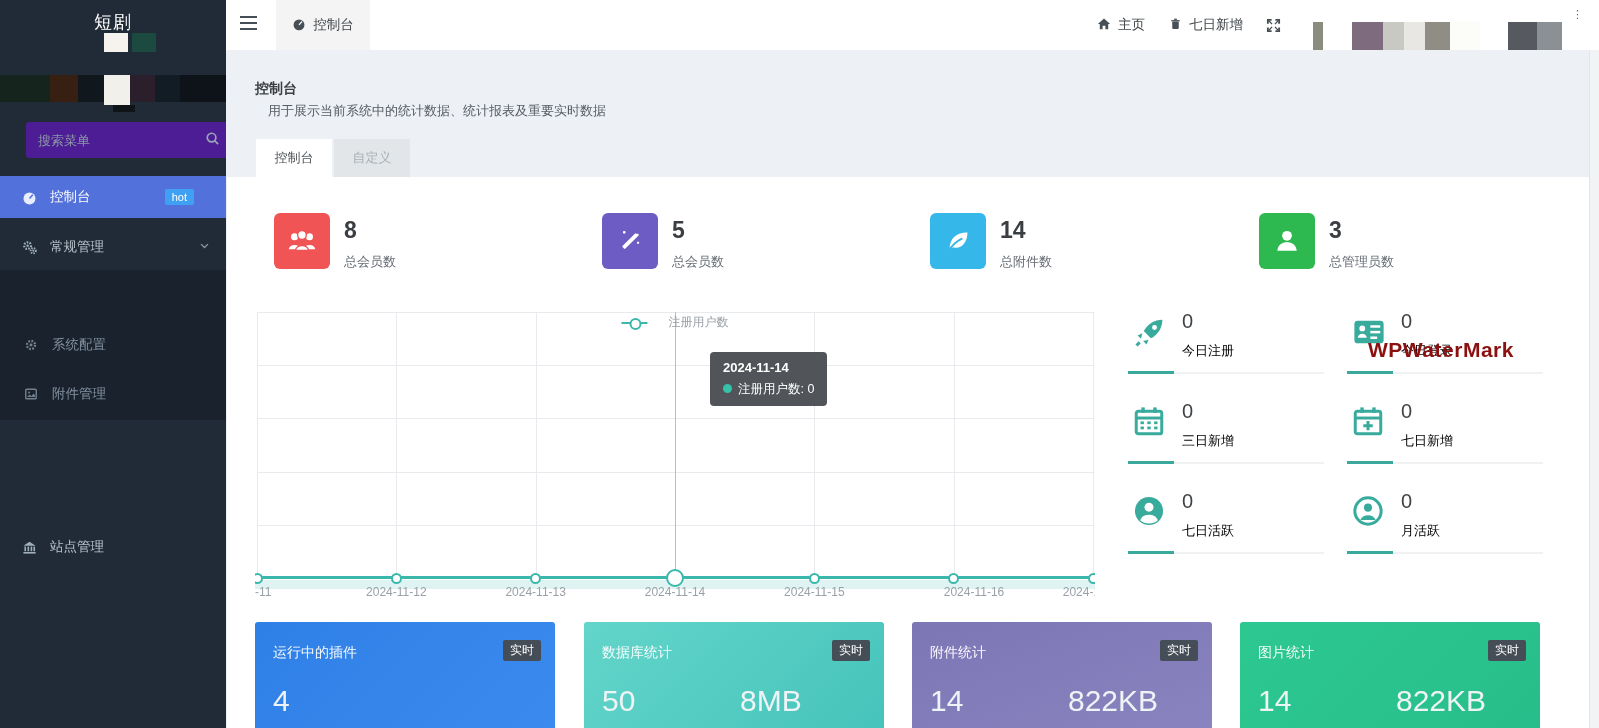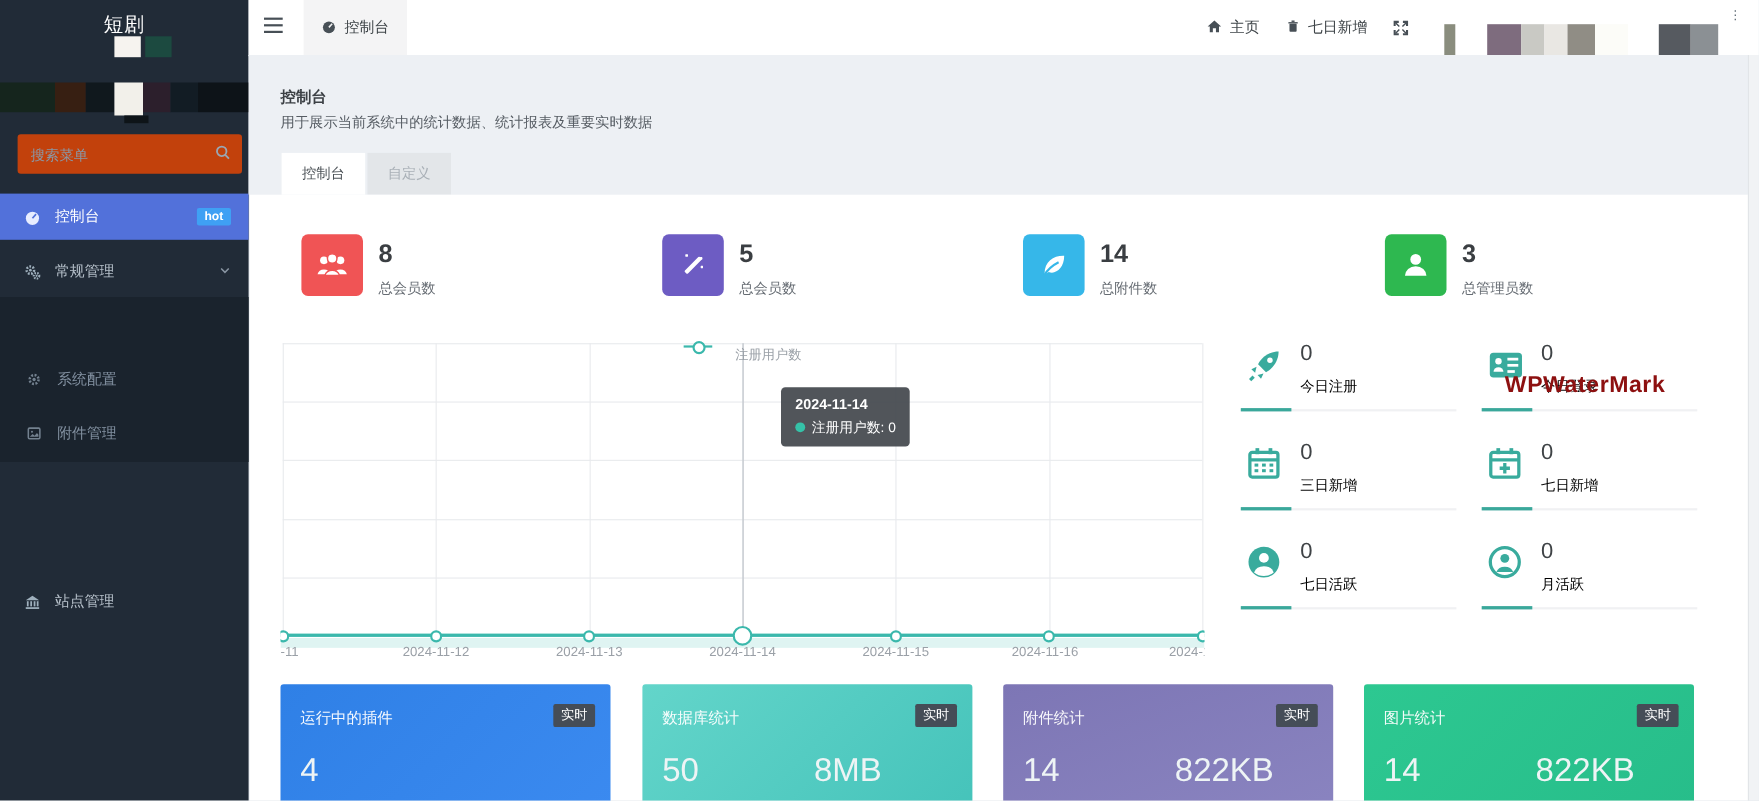--- a/index.html
+++ b/index.html
@@ -3,63 +3,63 @@
 <meta charset="utf-8">
 <style>
   html,body{margin:0;padding:0;background:#dfe3e8}
   #stage{position:relative;width:1599px;height:728px;overflow:hidden;
     font-family:"Liberation Sans","DejaVu Sans",sans-serif;background:#edf0f4}
   .abs{position:absolute}
   
   #sidebar{left:0;top:0;width:226px;height:728px;background:#212b37;color:#b6c0ca}
   #logo-title{left:0;top:10px;width:226px;text-align:center;color:#fff;font-size:18px;letter-spacing:1px}
   .px{position:absolute}
-  #search-box{left:16px;top:122px;width:204px;height:36px;background:#c2410c;border-radius:3px}
+  #search-box{left:26px;top:122px;width:204px;height:36px;background:#4c1d95;border-radius:3px}
   #search-input{position:absolute;left:0;top:0;width:170px;height:36px;background:transparent;border:none;outline:none;
      color:#cdd5dd;font-size:13px;padding:0 0 0 12px;font-family:inherit}
   #search-input::placeholder{color:#8b98a6}
   #search-icon{position:absolute;right:10px;top:9px;color:#9aa7b4}
   .side-item{position:absolute;left:0;width:226px;display:flex;align-items:center;cursor:pointer}
   .si-icon{width:16px;margin-left:22px;display:flex;color:#9fb0bd}
   .si-label{margin-left:12px;font-size:13.5px}
   .side-item.active{background:#5271da;color:#fff}
   .side-item.active .si-icon{color:#e8edff}
   .submenu-bg{left:0;top:270px;width:226px;height:150px;background:#1a232d}
   .side-item.sub{color:#8290a0}
   .side-item.sub .si-icon{color:#73818f;margin-left:24px}
-  .badge{margin-left:auto;margin-right:16px;font-size:11px;color:#fff;font-weight:bold}
+  .badge{margin-left:auto;margin-right:32px;font-size:11px;color:#fff;font-weight:normal}
   .badge.hot{background:#3fa0f4;border-radius:2px;padding:2px 7px}
   .badge.new{background:#e65252;border-radius:9px;padding:2px 9px}
   .chev{margin-left:auto;margin-right:16px;color:#8a96a3;font-size:12px}
   
   #navbar{left:226px;top:0;width:1373px;height:50px;background:#fff;border-bottom:1px solid #e9ebee}
   #nav-toggle{left:14px;top:12px;width:26px;height:26px;cursor:pointer}
   #nav-toggle i{display:block;width:17px;height:2px;background:#474f56;margin:4px 0}
   #nav-tab{left:50px;top:0;height:50px;width:94px;background:#f4f4f5;display:flex;align-items:center;justify-content:center;
      gap:7px;color:#3f4549;font-size:13.5px;cursor:pointer}
   .nav-right{top:0;height:50px;display:flex;align-items:center;gap:7px;color:#3f4549;font-size:13.5px;cursor:pointer}
   #nav-home{left:871px}#nav-clear{left:943px}#nav-full{left:1040px;color:#474f56}
   #nav-more{left:1346px;top:10px;color:#5a6670;font-size:11px;line-height:9px}
   
   #content-bg{left:226px;top:50px;width:1363px;height:127px;background:#edf0f4}
   #page-title{left:255px;top:80px;font-size:14px;font-weight:bold;color:#3c4045}
-  #page-subtitle{left:255px;top:102px;font-size:13px;color:#565c63}
+  #page-subtitle{left:268px;top:102px;font-size:13px;color:#565c63}
   .hd-tab{position:absolute;top:139px;height:38px;width:76px;display:flex;align-items:center;justify-content:center;
      font-size:13px;cursor:pointer}
   #tab-console{left:256px;background:#fff;color:#4c5257}
   #tab-custom{left:334px;background:#e3e6e9;color:#a9b0b7}
   #panel{left:227px;top:177px;width:1362px;height:551px;background:#fff}
   
   .stat{position:absolute;top:213px;display:flex;gap:14px}
   .stat-icon{width:56px;height:56px;border-radius:6px;display:flex;align-items:center;justify-content:center;color:#fff}
   .stat-value{font-size:23px;font-weight:bold;color:#3a3e42;margin-top:4px}
   .stat-label{font-size:13px;color:#666c73;margin-top:9px}
   
   #chart{left:255px;top:308px;width:840px;height:292px;overflow:hidden}
-  #chart-legend{position:absolute;left:50%;transform:translateX(-50%);top:6px;display:flex;align-items:flex-start;gap:21px;
+  #chart-legend{position:absolute;left:50%;transform:translateX(-50%);top:6px;display:flex;align-items:center;gap:21px;
      color:#9aa0a7;font-size:12px}
   .leg-line{position:relative;width:26px;height:2px;background:#3bb8ac}
   .leg-line i{position:absolute;left:8px;top:-4px;width:8px;height:8px;border:2px solid #3bb8ac;border-radius:50%;background:#fff}
   #chart-plot{position:absolute;left:0;top:0;right:0;bottom:0}
   .gl{position:absolute;background:#e8eaed}
   .gl.h{left:2px;width:836px;height:1px}
   .gl.v{top:4px;height:266px;width:1px}
   .hoverline{position:absolute;top:4px;height:266px;width:1px;background:#b9bfc6}
   .band{position:absolute;left:0;width:840px;top:272px;height:9px;background:rgba(59,184,172,0.16)}
   .sline{position:absolute;left:0;width:840px;top:268px;height:3px}
@@ -321,21 +321,21 @@
         <div class="tick" style="left: -48px;">11-11</div>
         <div class="mk" style="width: 11px; height: 11px; left: 135.833px; top: 264.5px; border-color: rgb(59, 184, 172);"></div>
         <div class="tick" style="left: 91.3333px;">2024-11-12</div>
         <div class="mk" style="width: 11px; height: 11px; left: 275.167px; top: 264.5px; border-color: rgb(59, 184, 172);"></div>
         <div class="tick" style="left: 230.667px;">2024-11-13</div>
         <div class="mk" style="width: 18px; height: 18px; left: 411px; top: 261px; border-color: rgb(59, 184, 172);"></div>
         <div class="tick" style="left: 370px;">2024-11-14</div>
         <div class="mk" style="width: 11px; height: 11px; left: 553.833px; top: 264.5px; border-color: rgb(59, 184, 172);"></div>
         <div class="tick" style="left: 509.333px;">2024-11-15</div>
         <div class="mk" style="width: 11px; height: 11px; left: 693.167px; top: 264.5px; border-color: rgb(59, 184, 172);"></div>
-        <div class="tick" style="left: 645px; text-align: center;">2024-11-16</div>
+        <div class="tick" style="left: 669px; text-align: center;">2024-11-16</div>
         <div class="mk" style="width: 11px; height: 11px; left: 832.5px; top: 264.5px; border-color: rgb(59, 184, 172);"></div>
         <div class="tick" style="left: 788px;">2024-11-17</div>
       </div>
     <div id="chart-legend">
       <span class="leg-line">
           <i></i>
         </span>
       <span>注册用户数</span>
     </div>
     <div id="tooltip">

